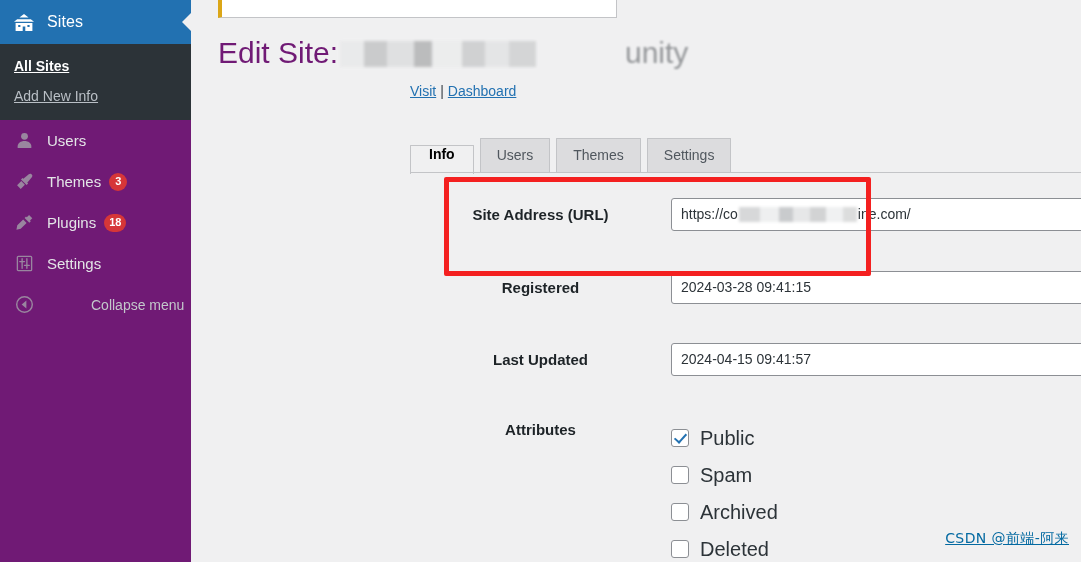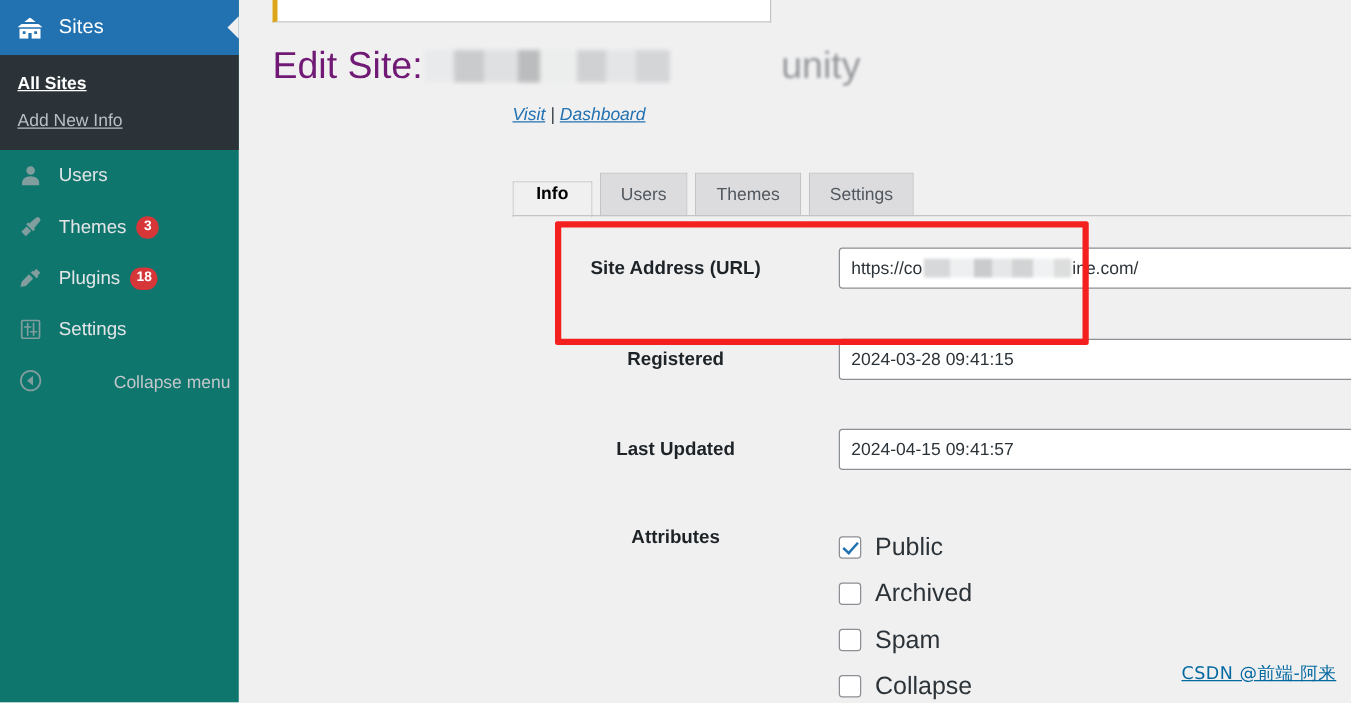--- a/index.html
+++ b/index.html
@@ -15,21 +15,21 @@
     background: #f0f0f1;
     position: relative;
   }
 
   
   #sidebar {
     position: absolute;
     left: 0; top: 0;
     width: 191px;
     height: 562px;
-    background: #0f766e;
+    background: #701a75;
     z-index: 20;
   }
 
   .menu-header {
     position: relative;
     height: 44px;
     background: #2271b1;
     display: flex;
     align-items: center;
     padding-left: 11px;
@@ -174,21 +174,20 @@
     filter: blur(1.1px);
     opacity: .62;
   }
 
   .title-links {
     position: absolute;
     left: 219px; top: 82px;
     font-size: 14px;
     color: #3c434a;
     line-height: 18px;
-    font-style: italic;
   }
   .title-links a {
     color: #2271b1;
     text-decoration: underline;
   }
   .title-links .sep { margin: 0 4px; color: #3c434a; }
 
   
   .tabs {
     position: absolute;
@@ -452,29 +451,29 @@
     <div class="form-label">Attributes</div>
   </div>
 
   <div class="cb-list">
     <div class="cb-row">
       <span class="cb checked"></span>
       <span class="cb-label">Public</span>
     </div>
     <div class="cb-row">
       <span class="cb"></span>
+      <span class="cb-label">Spam</span>
+    </div>
+    <div class="cb-row">
+      <span class="cb"></span>
       <span class="cb-label">Archived</span>
     </div>
     <div class="cb-row">
       <span class="cb"></span>
-      <span class="cb-label">Spam</span>
+      <span class="cb-label">Deleted</span>
     </div>
-    <div class="cb-row">
-      <span class="cb"></span>
-      <span class="cb-label">Collapse</span>
-    </div>
   </div>
 
   <div class="red-box"></div>
 
   <div class="watermark">CSDN @前端-阿来</div>
 
 </div>
 
 </body></html>

